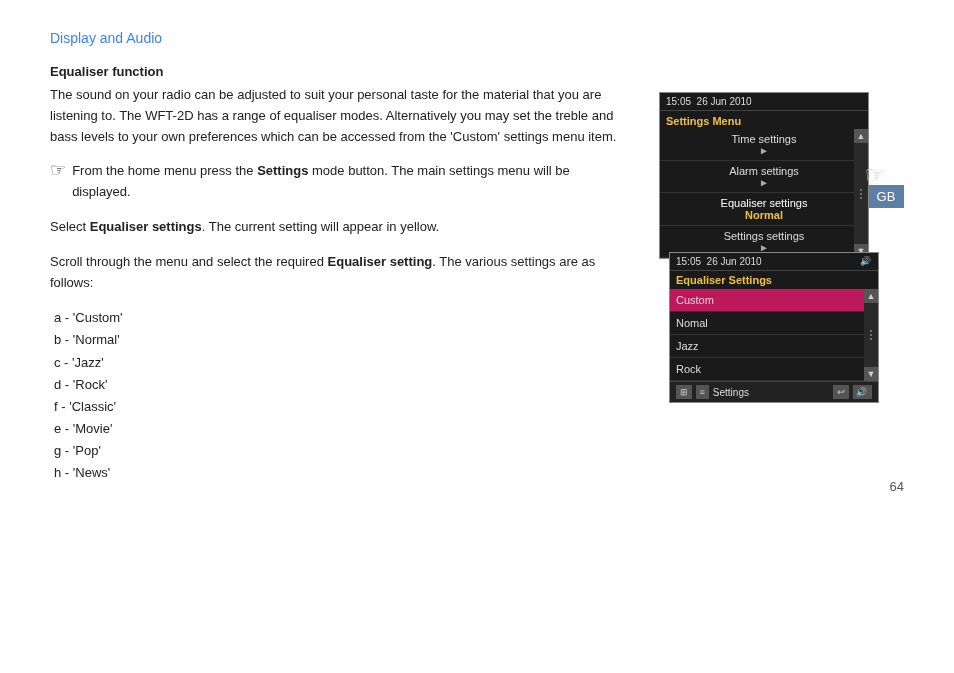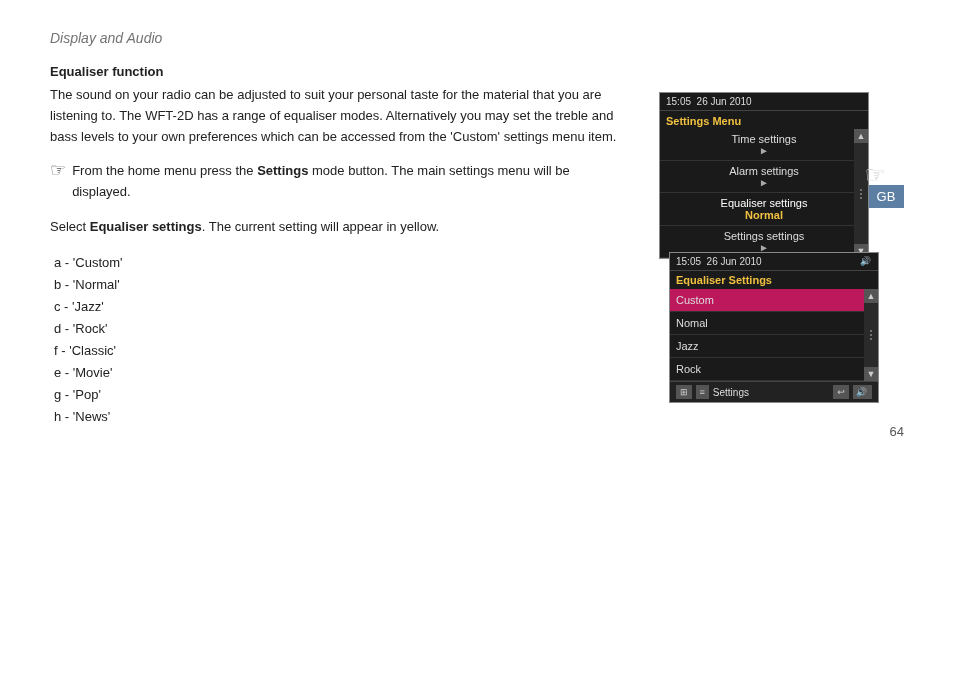--- a/index.html
+++ b/index.html
@@ -15,23 +15,22 @@
     }
 
     .page-container {
       padding: 30px 50px 30px 50px;
       position: relative;
     }
 
     
     .section-title {
       font-size: 14px;
-      color: #737373;
+      color: #3b82f6;
       margin-bottom: 18px;
-      font-style: italic;
     }
 
     .content-area {
       display: flex;
       gap: 20px;
     }
 
     .text-content {
       flex: 1;
       max-width: 580px;
@@ -296,20 +295,23 @@
         <span class="note-icon">☞</span>
         <span class="note-text">
           From the home menu press the <span class="bold">Settings</span> mode button. The main settings menu will be displayed.
         </span>
       </div>
 
       <p class="paragraph">
         Select <span class="bold">Equaliser settings</span>. The current setting will appear in yellow.
       </p>
 
+      <p class="paragraph">
+        Scroll through the menu and select the required <span class="bold">Equaliser setting</span>. The various settings are as follows:
+      </p>
 
       <div class="list-items">
         <div class="list-item">a - 'Custom'</div>
         <div class="list-item">b - 'Normal'</div>
         <div class="list-item">c - 'Jazz'</div>
         <div class="list-item">d - 'Rock'</div>
         <div class="list-item">f - 'Classic'</div>
         <div class="list-item">e - 'Movie'</div>
         <div class="list-item">g - 'Pop'</div>
         <div class="list-item">h - 'News'</div>

